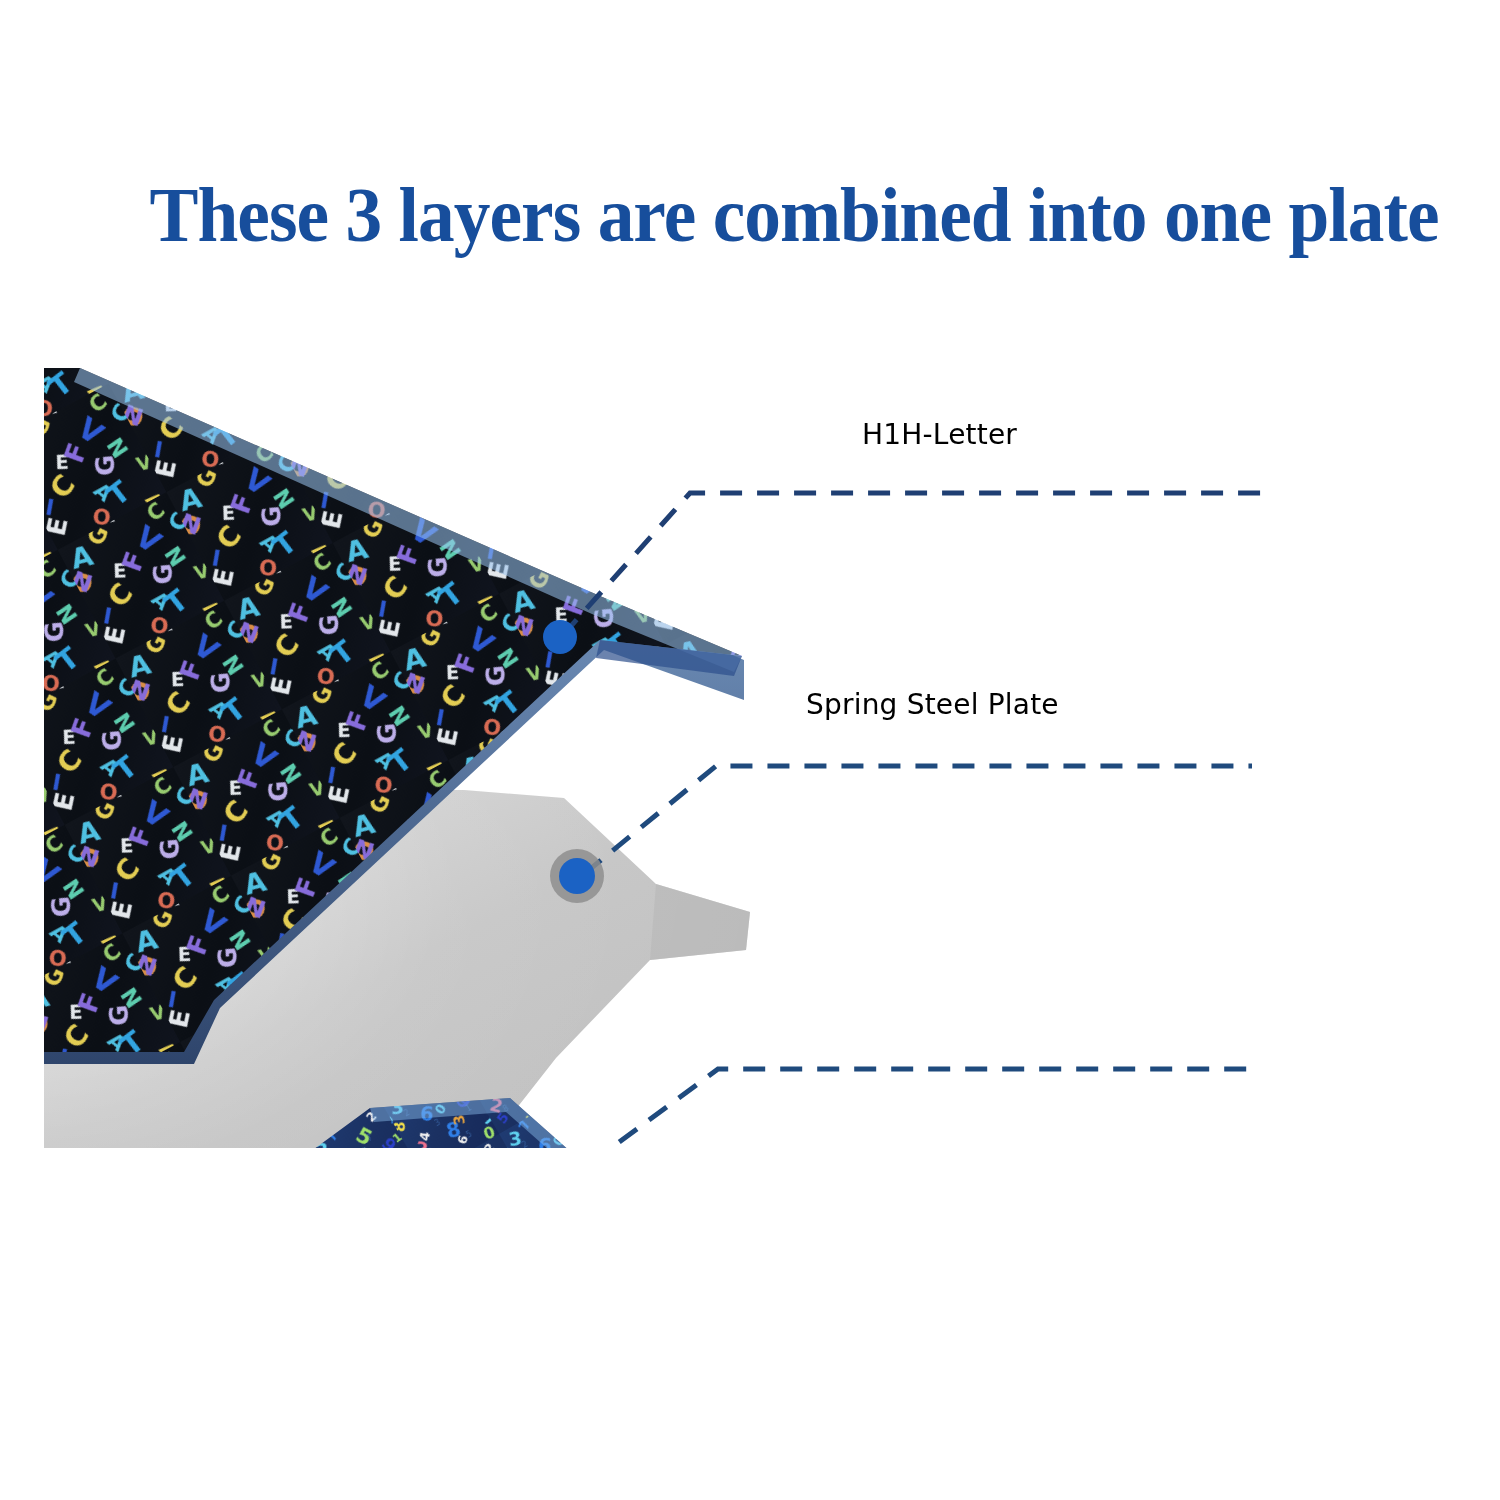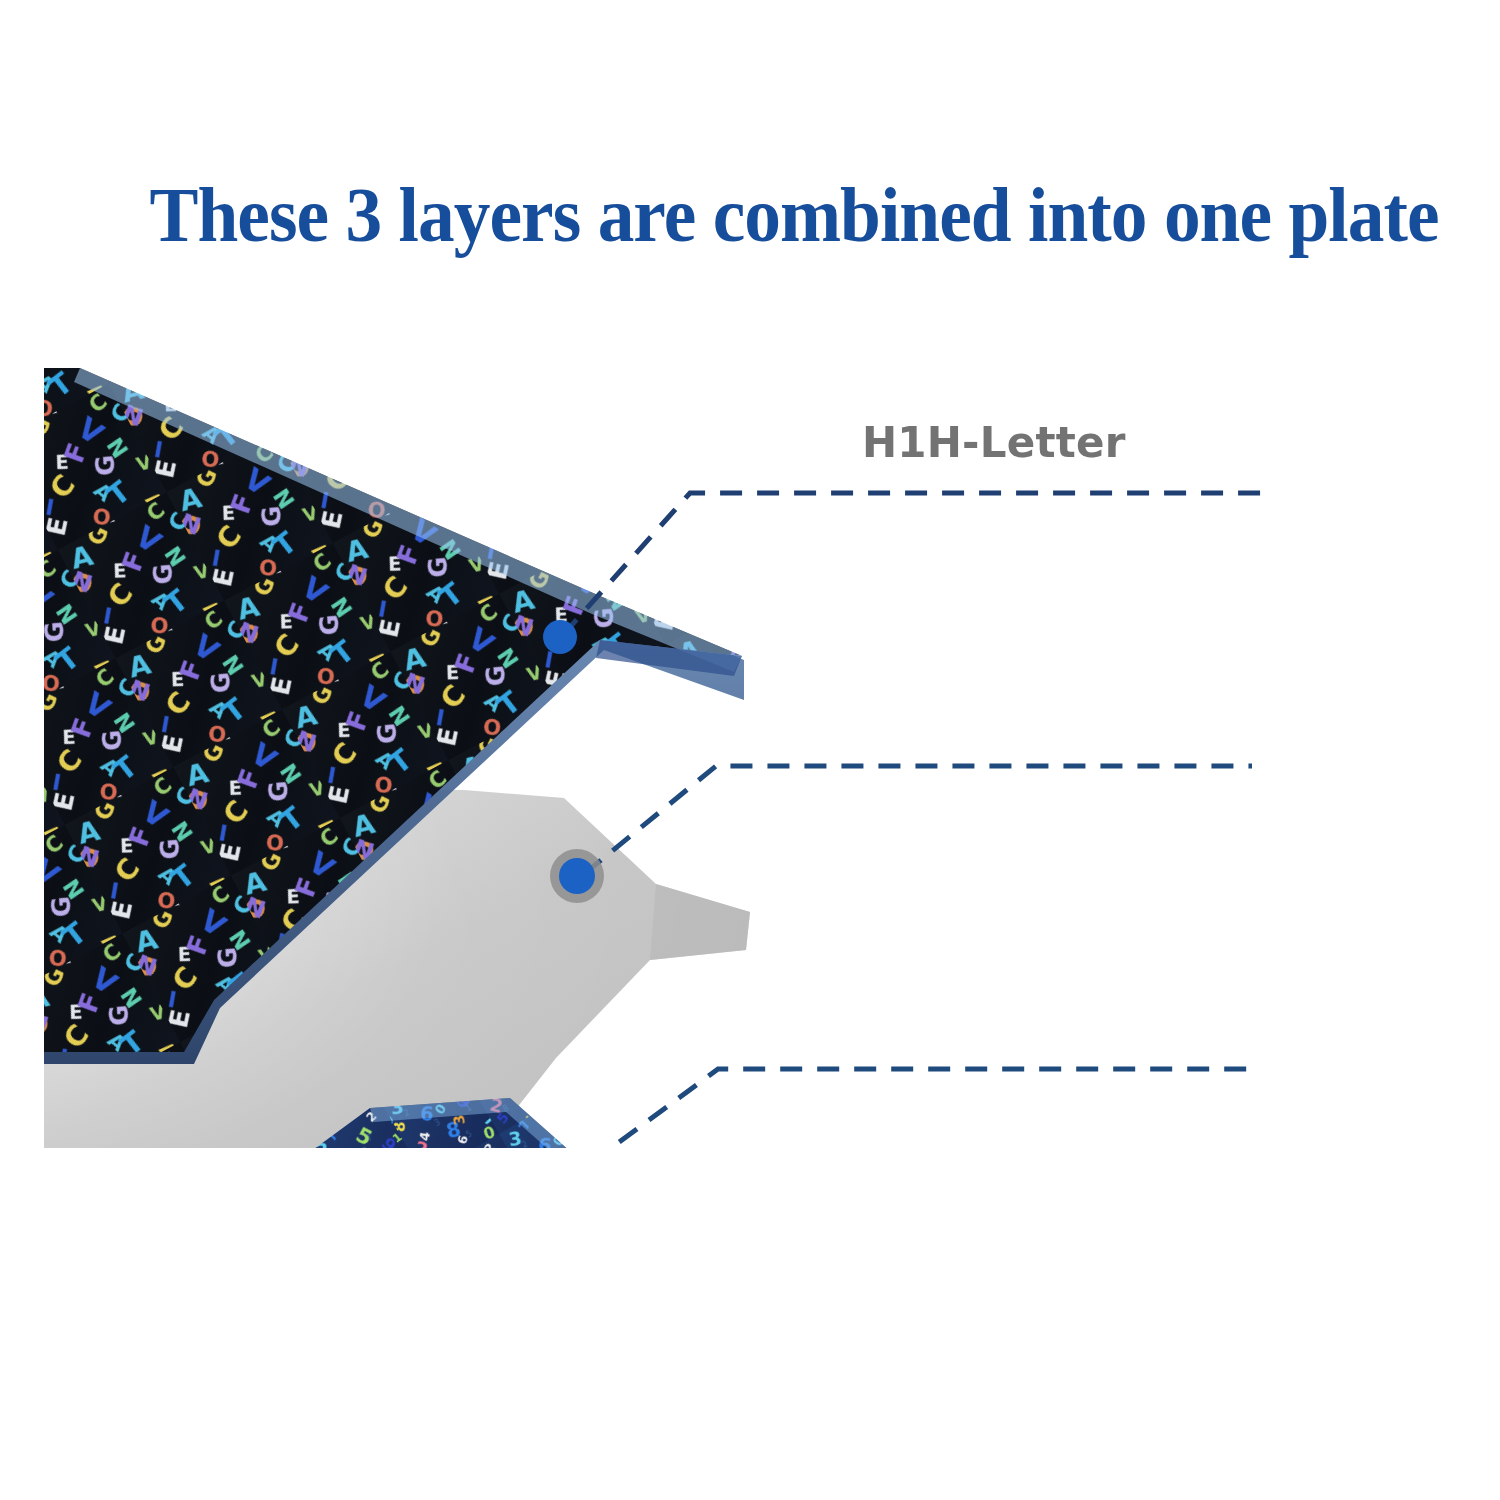--- a/index.html
+++ b/index.html
@@ -44,23 +44,23 @@
     top: 0;
     width: 1500px;
     height: 1500px;
     overflow: visible;
   }
 
   
   .callout-label {
     position: absolute;
     font-family: "DejaVu Sans", "Liberation Sans", sans-serif;
-    font-size: 42px;
-    font-weight: 700;
-    color: #737373;
+    font-size: 28px;
+    font-weight: 400;
+    color: #000000;
     letter-spacing: 0.2px;
     white-space: nowrap;
   }
   #label-letter  { left: 818px; top: 418px; }
   #label-steel   { left: 762px; top: 688px; }
   #label-number  { left: 818px; top: 988px; }
 
   .leader {
     position: absolute;
     left: 0;
@@ -237,15 +237,16 @@
     <circle cx="533" cy="876" r="18" fill="#1B62C4"></circle>
 
     <g>
       <polyline points="486,1208 674,1069 1216,1069" fill="none" stroke="#1F4A7D" stroke-width="5" stroke-dasharray="22 15" stroke-linecap="butt"></polyline>
     </g>
     <circle cx="483" cy="1210" r="16" fill="#1B62C4" opacity="0.95"></circle>
   </svg>
 
   <div class="callout-label" id="label-letter">H1H-Letter</div>
 
+  <div class="callout-label" id="label-steel">Spring Steel Plate</div>
 
 
 </div>
 
 </body></html>

